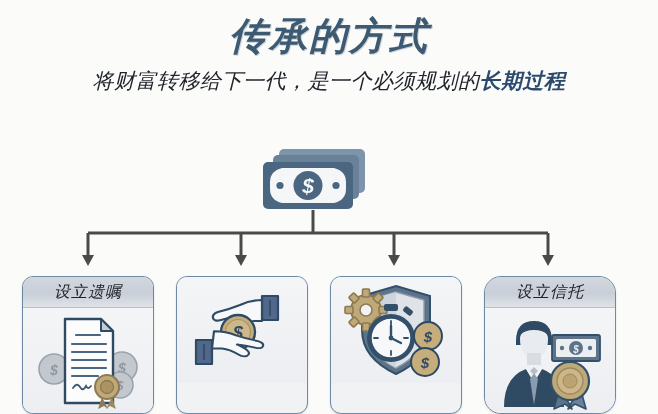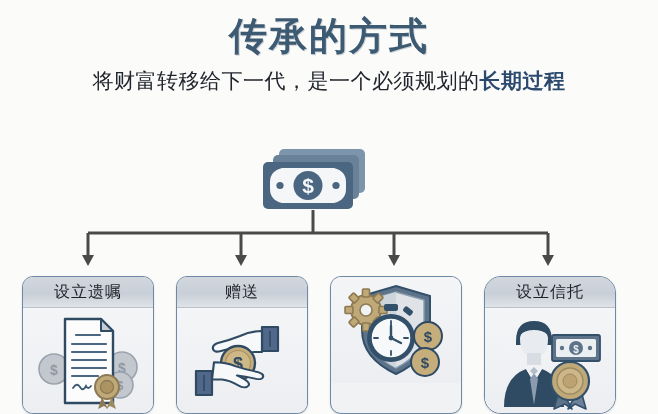--- a/index.html
+++ b/index.html
@@ -14,20 +14,21 @@
     font-family: "Liberation Sans", "DejaVu Sans", sans-serif;
     overflow: hidden;
     position: relative;
   }
 
   #infographic {
     position: absolute;
     inset: 0;
     width: 658px;
     height: 380px;
+    font-style: italic;
   }
 
   
   .header {
     position: absolute;
     top: 0;
     left: 0;
     width: 658px;
     text-align: center;
   }
@@ -209,23 +210,20 @@
 
           <path d="M70 86 l-4 12 6 -3 4 3 z" fill="#8d7a52"></path>
           <path d="M80 86 l4 12 -6 -3 -4 3 z" fill="#9b8a60"></path>
           <circle cx="75" cy="76" r="12" fill="#c0a978" stroke="#8d7a52" stroke-width="2"></circle>
           <circle cx="75" cy="76" r="6.5" fill="#ab9462" stroke="#8d7a52" stroke-width="1.3"></circle>
         </svg>
       </div>
     </div>
 
     <div class="card card-2">
-      <div class="card-header">
-        <span class="card-title">赠送</span>
-      </div>
       <div class="card-body">
         <svg width="112" height="100" viewBox="0 0 112 100">
 
           <g>
             <path d="M92 16 h-16 v24 h16 z" fill="#52688a" stroke="#2f4a63" stroke-width="2.2" stroke-linejoin="round"></path>
             <line x1="84" y1="20" x2="84" y2="36" stroke="#2f4a63" stroke-width="1.6"></line>
             <path d="M76 20 q-12 0 -22 5 q-10 4 -22 7 q-6 2 -5 6 q1 4 8 2 q10 -3 18 -4
                      q-7 4 -10 7 q-4 4 0 7 q4 2 9 -2 q8 -6 16 -7 h8 z" fill="#f6f8fa" stroke="#2f4a63" stroke-width="2.2" stroke-linejoin="round"></path>
           </g>
 

